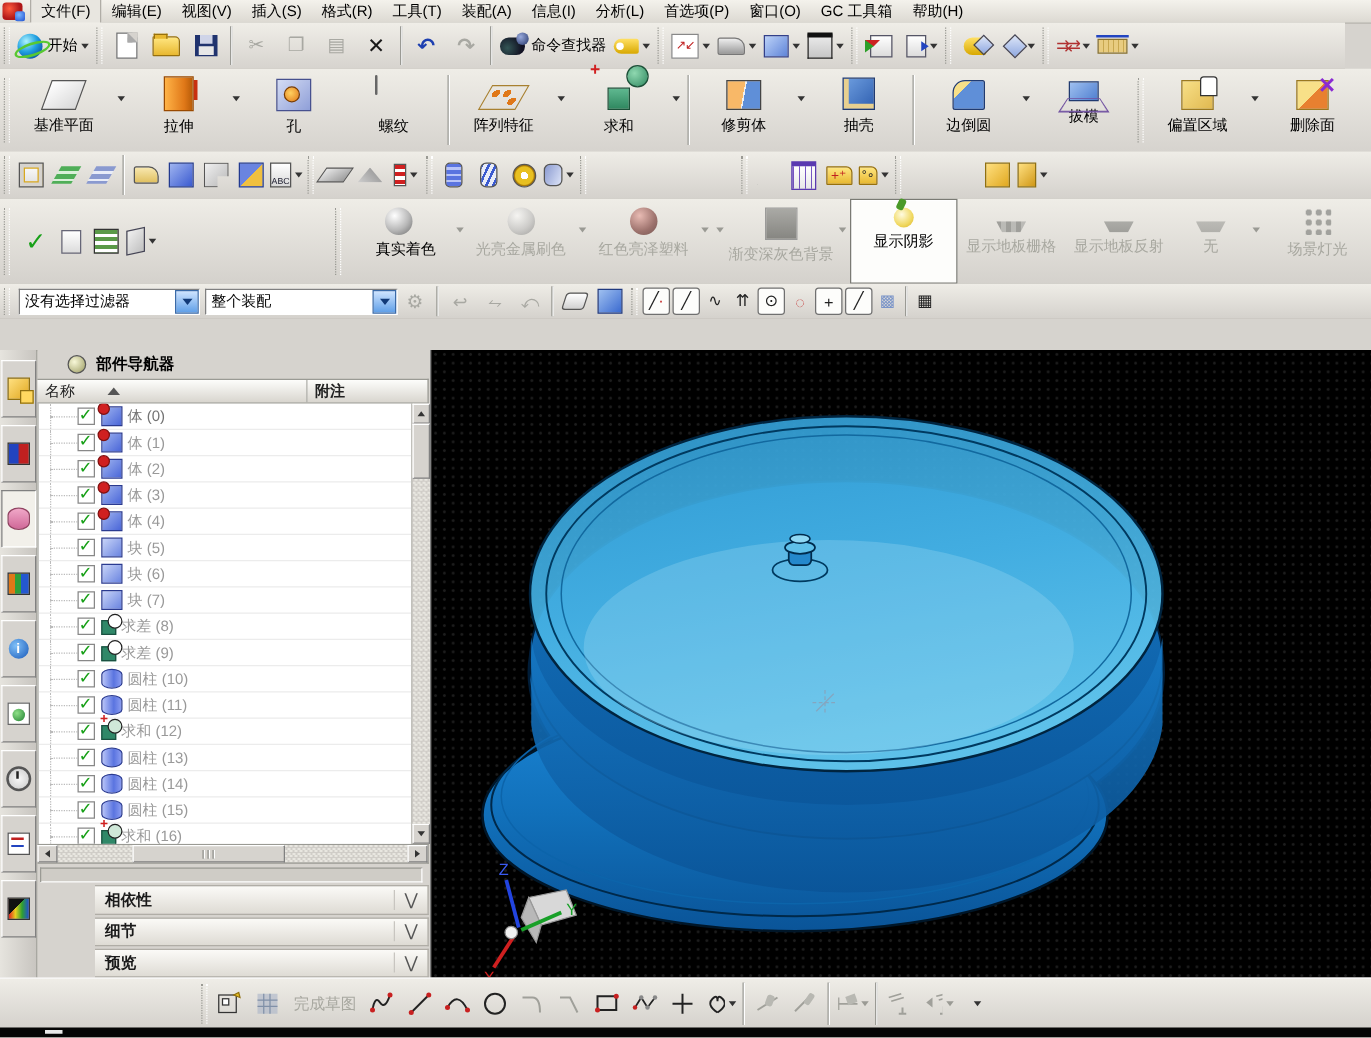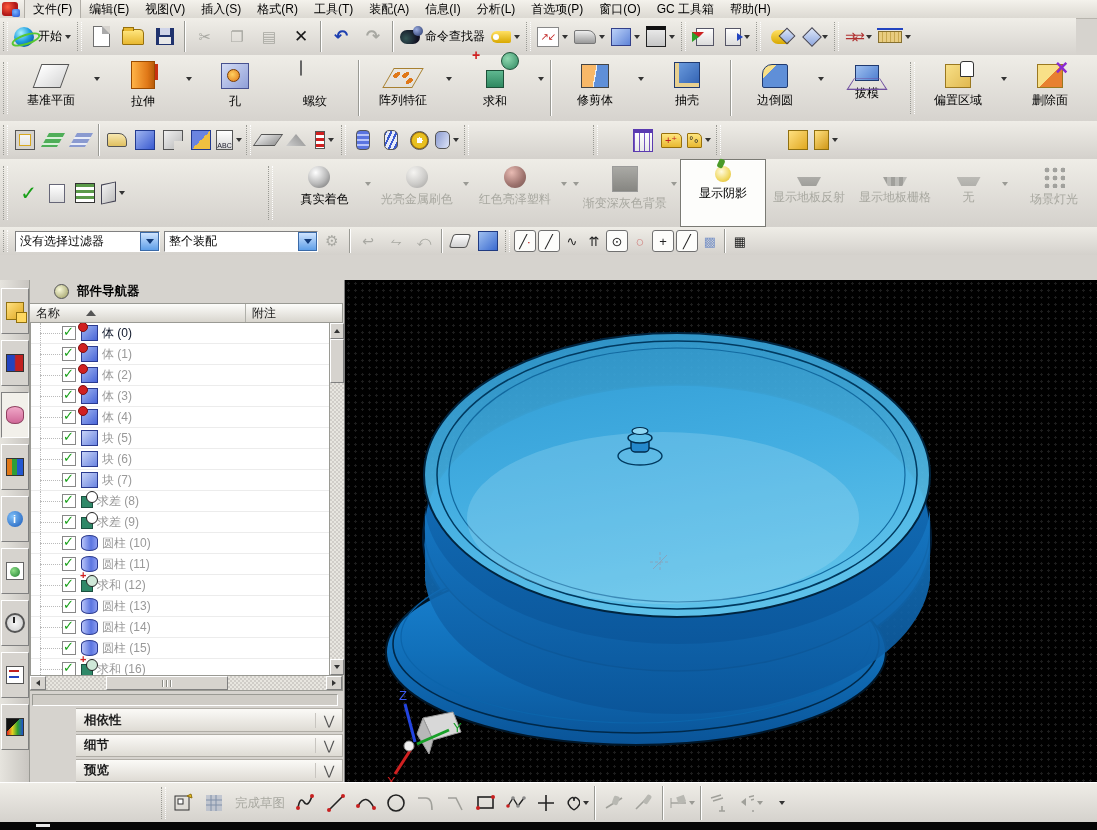--- a/index.html
+++ b/index.html
@@ -133,41 +133,41 @@
   .m-pen{background:linear-gradient(135deg,#111 40%,transparent 40%),linear-gradient(90deg,#e02020,#e8d020,#2fa030,#2050d0);border:1px solid #333;}
 
   
   .navigator{left:30px;top:280px;width:315px;height:502px;background:#d6d3ce;border-right:1px solid #808080;box-sizing:border-box;display:flex;flex-direction:column;}
   .nav-title{height:24px;display:flex;align-items:center;padding-left:24px;}
   .nav-title .t{font-weight:bold;font-size:12.5px;margin-left:8px;}
   .gearball{width:13px;height:13px;border-radius:50%;background:radial-gradient(circle at 35% 35%,#f8f8d8,#9a9a60);border:1px solid #555;}
   .nav-head{height:19px;display:flex;background:linear-gradient(#fdfdfb,#d8d5ce);border:1px solid #9a9a94;border-left:none;margin-right:1px;}
   .nav-head .col{display:flex;align-items:center;padding-left:6px;color:#222;}
   .nav-head .c1{width:209px;border-right:1px solid #b0b0aa;}
-  .nav-head .c2{flex:1;}
+  .nav-head .c2{flex:1;font-weight:bold;}
   .sortarr{width:0;height:0;border-left:5px solid transparent;border-right:5px solid transparent;border-bottom:6px solid #555;margin-left:26px;}
   .treewrap{height:352px;display:flex;background:#fff;border-left:1px solid #9a9a94;}
   .tree{flex:1;overflow:hidden;position:relative;background:#fff;}
   .trow{height:20px;display:flex;align-items:center;border-bottom:1px solid #ececec;position:relative;}
   .trow::before{content:"";position:absolute;left:9px;top:0;bottom:0;border-left:1px dotted #bbb;}
   .trow .stem{width:22px;border-bottom:1px dotted #bbb;height:0;margin-left:9px;}
   .cb{width:12px;height:12px;border:1px solid #888;background:#fff;position:relative;flex:none;}
   .cb::after{content:"\2713";position:absolute;left:0px;top:-3px;color:#18a018;font-size:13px;font-weight:bold;}
   .ti{width:15px;height:14px;margin:0 4px 0 5px;position:relative;flex:none;}
   .ti-body{background:linear-gradient(135deg,#9fb4f0,#4a66d8);border:1px solid #2a3a90;}
   .ti-body::before{content:"";position:absolute;left:-4px;top:-4px;width:8px;height:8px;border-radius:50%;background:#d02020;border:1px solid #801010;}
   .ti-block{background:linear-gradient(135deg,#c8d4f8,#6a84e0);border:1px solid #2a3a90;}
   .ti-cyl{background:linear-gradient(90deg,#b8c4f8,#5a74e0 60%,#8a9cf0);border:1px solid #2a3a90;border-radius:50% 50% 50% 50%/28% 28% 28% 28%;}
   .ti-sub{background:#2f8868;border:1px solid #1a5040;width:10px;height:10px;margin-top:2px;}
   .ti-sub::after{content:"";position:absolute;right:-6px;top:-6px;width:10px;height:10px;border-radius:50%;background:#fff;border:1px solid #222;}
   .ti-uni{background:#2f8868;border:1px solid #1a5040;width:10px;height:10px;margin-top:2px;}
   .ti-uni::after{content:"";position:absolute;right:-6px;top:-6px;width:10px;height:10px;border-radius:50%;background:#cfe8d8;border:1px solid #222;}
   .ti-uni::before{content:"+";position:absolute;left:-2px;top:-12px;color:#d02020;font-weight:bold;font-size:11px;z-index:2;}
   .trow .tl{color:#999;white-space:nowrap;}
-  .trow.current .tl{color:#0f172a;text-align:center;}
+  .trow.current .tl{color:#737373;text-align:center;}
   .vsb{width:14px;background:#d6d3ce;display:flex;flex-direction:column;border-left:1px solid #9a9a94;}
   .vsb .ar{height:14px;background:#d6d3ce;border:1px solid;border-color:#fff #808080 #808080 #fff;display:flex;align-items:center;justify-content:center;}
   .vsb .tr{flex:1;background:repeating-conic-gradient(#e8e6e0 0 25%,#d0cdc8 0 50%) 0 0/4px 4px;position:relative;}
   .vsb .th{position:absolute;left:0;right:0;top:0;height:42px;background:#d6d3ce;border:1px solid;border-color:#fff #808080 #808080 #fff;}
   .tri-u{width:0;height:0;border-left:3px solid transparent;border-right:3px solid transparent;border-bottom:4px solid #333;}
   .tri-d{width:0;height:0;border-left:3px solid transparent;border-right:3px solid transparent;border-top:4px solid #333;}
   .tri-l{width:0;height:0;border-top:3px solid transparent;border-bottom:3px solid transparent;border-right:4px solid #333;}
   .tri-r{width:0;height:0;border-top:3px solid transparent;border-bottom:3px solid transparent;border-left:4px solid #333;}
   .hsb{height:14px;display:flex;background:repeating-conic-gradient(#e8e6e0 0 25%,#d0cdc8 0 50%) 0 0/4px 4px;border:1px solid #9a9a94;border-left:none;margin-right:1px;}
   .hsb .ar{width:14px;background:#d6d3ce;border:1px solid;border-color:#fff #808080 #808080 #fff;display:flex;align-items:center;justify-content:center;}
@@ -519,26 +519,26 @@
       <span class="lbl">渐变深灰色背景</span>
     </span>
   <span class="farr">
       <i class="darr gray"></i>
     </span>
   <span class="rbtn active">
       <span class="bulb"></span>
       <span class="lbl">显示阴影</span>
     </span>
   <span class="rbtn disabled">
+      <span class="floorfig" style="background:repeating-linear-gradient(90deg,#8e8e8a 0 4px,#b0b0ac 4px 8px)"></span>
+      <span class="lbl">显示地板栅格</span>
+    </span>
+  <span class="rbtn disabled">
       <span class="floorfig"></span>
       <span class="lbl">显示地板反射</span>
-    </span>
-  <span class="rbtn disabled">
-      <span class="floorfig" style="background:repeating-linear-gradient(90deg,#8e8e8a 0 4px,#b0b0ac 4px 8px)"></span>
-      <span class="lbl">显示地板栅格</span>
     </span>
   <span class="rbtn disabled" style="width:70px">
       <span class="floorfig" style="opacity:.6"></span>
       <span class="lbl">无</span>
     </span>
   <span class="farr">
       <i class="darr gray"></i>
     </span>
   <span class="rbtn disabled">
       <span class="dots9"></span>

